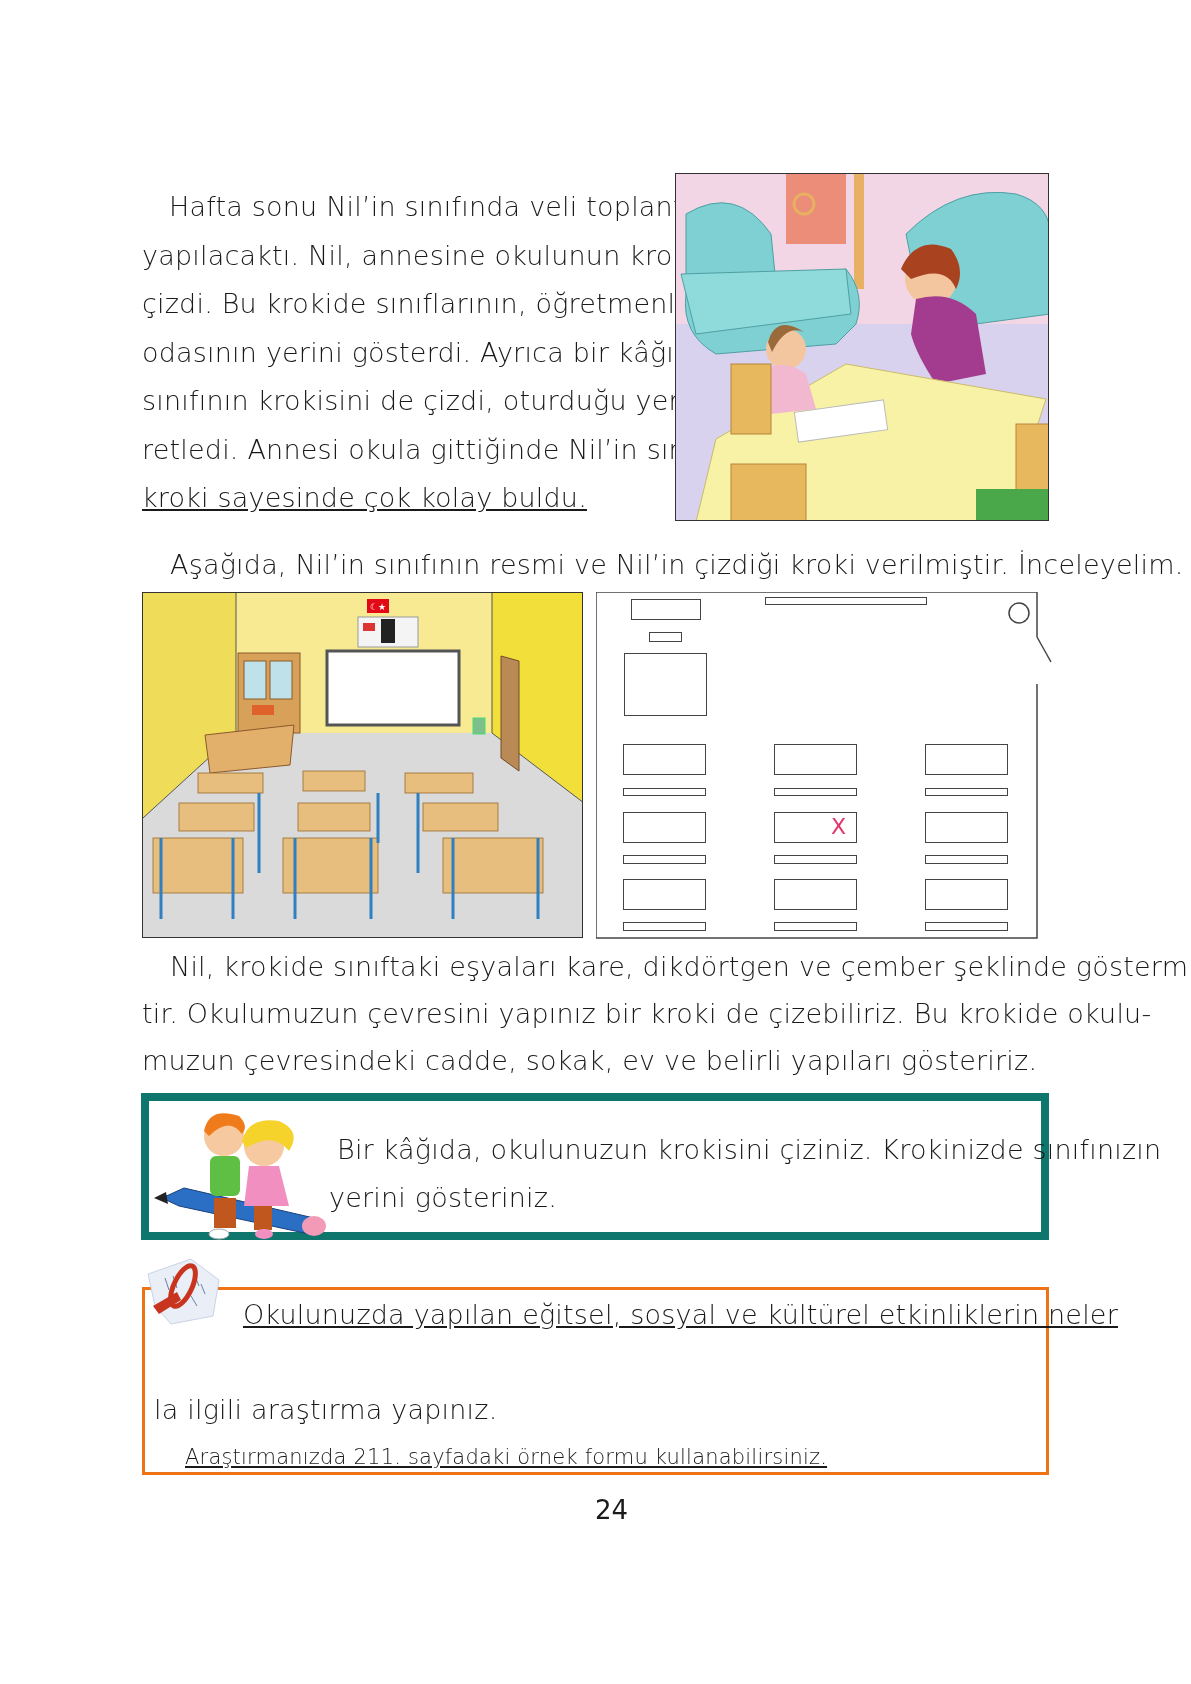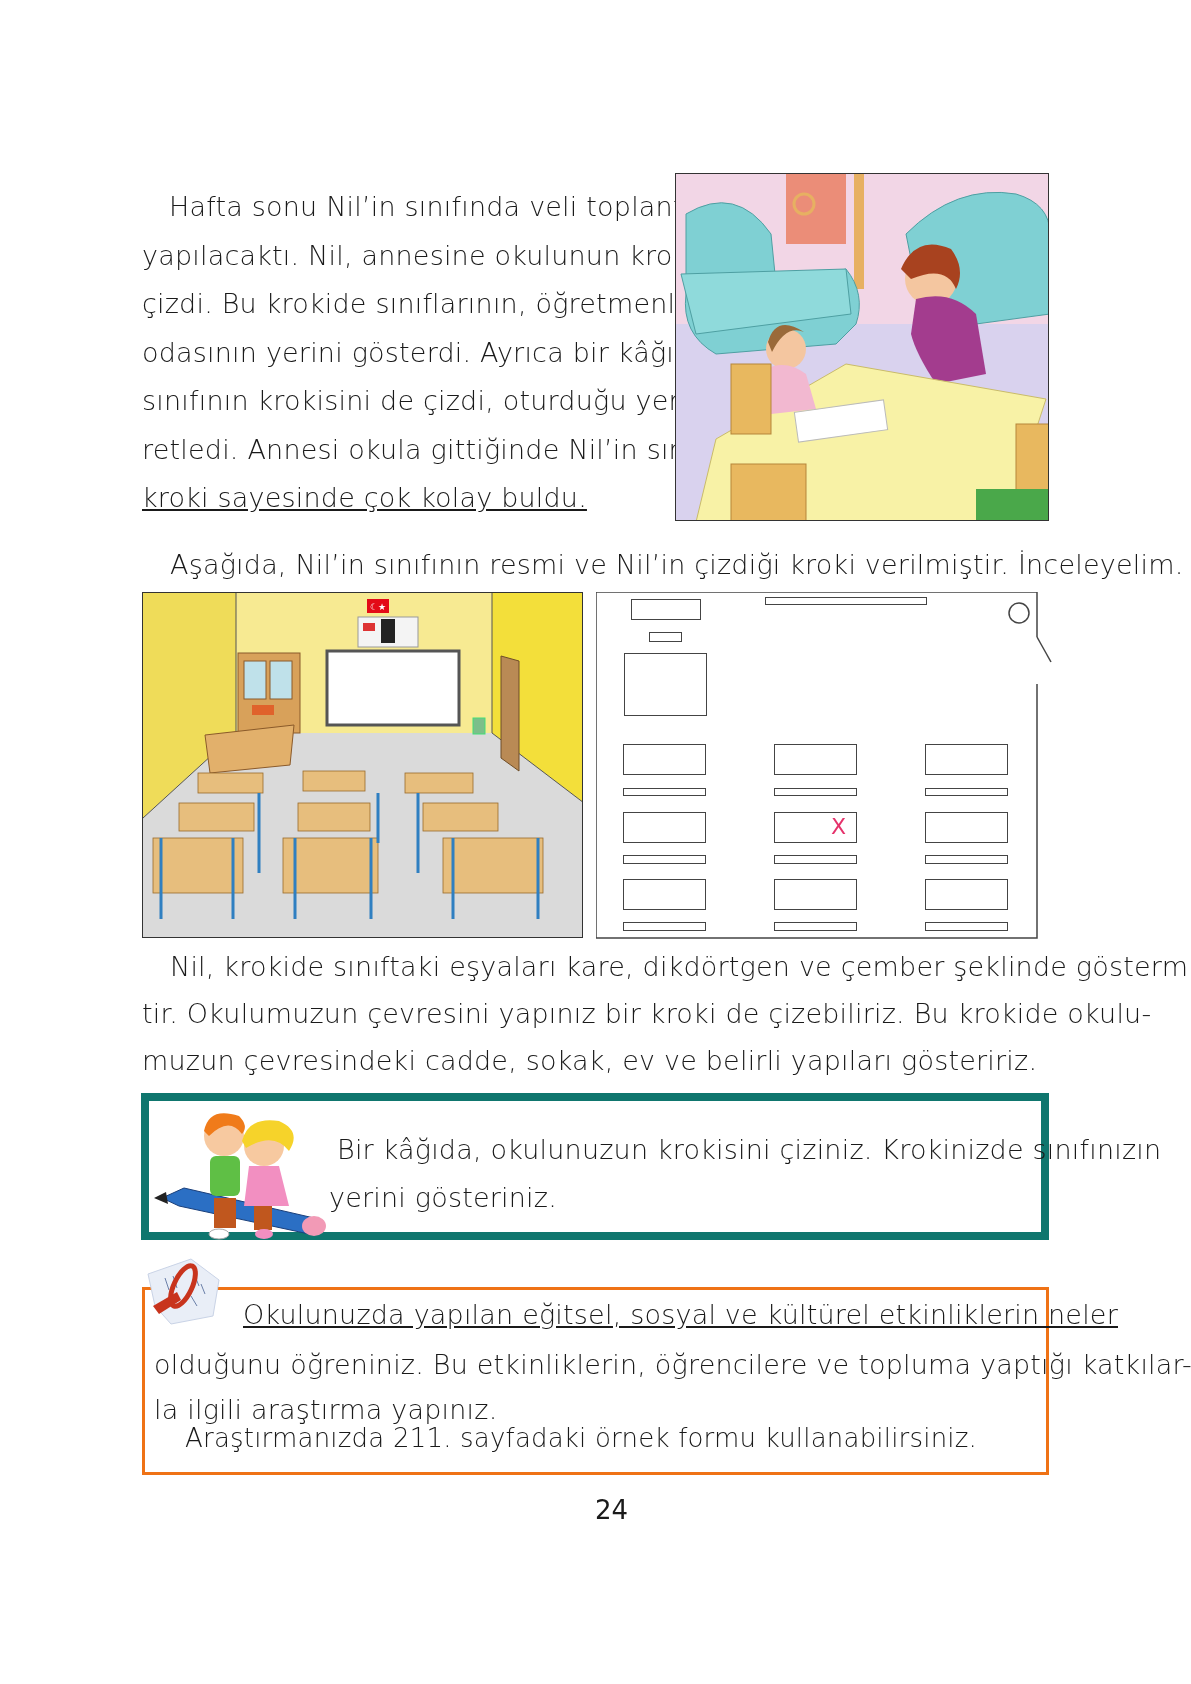--- a/index.html
+++ b/index.html
@@ -200,25 +200,22 @@
   <div class="line" style="left:188px; top:32px; width:722px;">
       <span class="just" style="display:block;">Bir kâğıda, okulunuzun krokisini çiziniz. Krokinizde sınıfınızın</span>
     </div>
   <div class="line" style="left:180px; top:80px;">yerini gösteriniz.</div>
 </div>
 
 <div class="orange-box" style="left:142px; top:1287px; width:907px; height:188px;">
   <div class="line" style="left:98px; top:8px; width:800px;text-decoration:underline;">
       <span class="just" style="display:block;">Okulunuzda yapılan eğitsel, sosyal ve kültürel etkinliklerin neler</span>
     </div>
-  <div class="line" style="left:9px; top:58px; width:889px;">
-      <span class="just" style="display:block;">olduğunu öğreniniz. Bu etkinliklerin, öğrencilere ve topluma yaptığı katkılar-</span>
-    </div>
   <div class="line" style="left:9px; top:103px;">la ilgili araştırma yapınız.</div>
-  <div class="line sm" style="left:40px; top:131px; font-size:26px;">Araştırmanızda 211. sayfadaki örnek formu kullanabilirsiniz.</div>
+  <div class="line sm" style="left:40px; top:150px; font-size:21px;text-decoration:underline;">Araştırmanızda 211. sayfadaki örnek formu kullanabilirsiniz.</div>
 </div>
 <svg class="abs" style="left:143px; top:1256px;" width="78" height="70" viewBox="0 0 78 70">
   <polygon points="5,18 48,3 76,24 70,60 28,68 12,50" fill="#e9eef7" stroke="#c9d3e6"></polygon>
   <g stroke="#6a7fa8" stroke-width="1">
     <line x1="22" y1="22" x2="26" y2="34"></line>
       <line x1="30" y1="20" x2="34" y2="32"></line>
     <line x1="52" y1="20" x2="56" y2="30"></line>
       <line x1="58" y1="28" x2="62" y2="38"></line>
     <line x1="48" y1="40" x2="54" y2="50"></line>
   </g>

